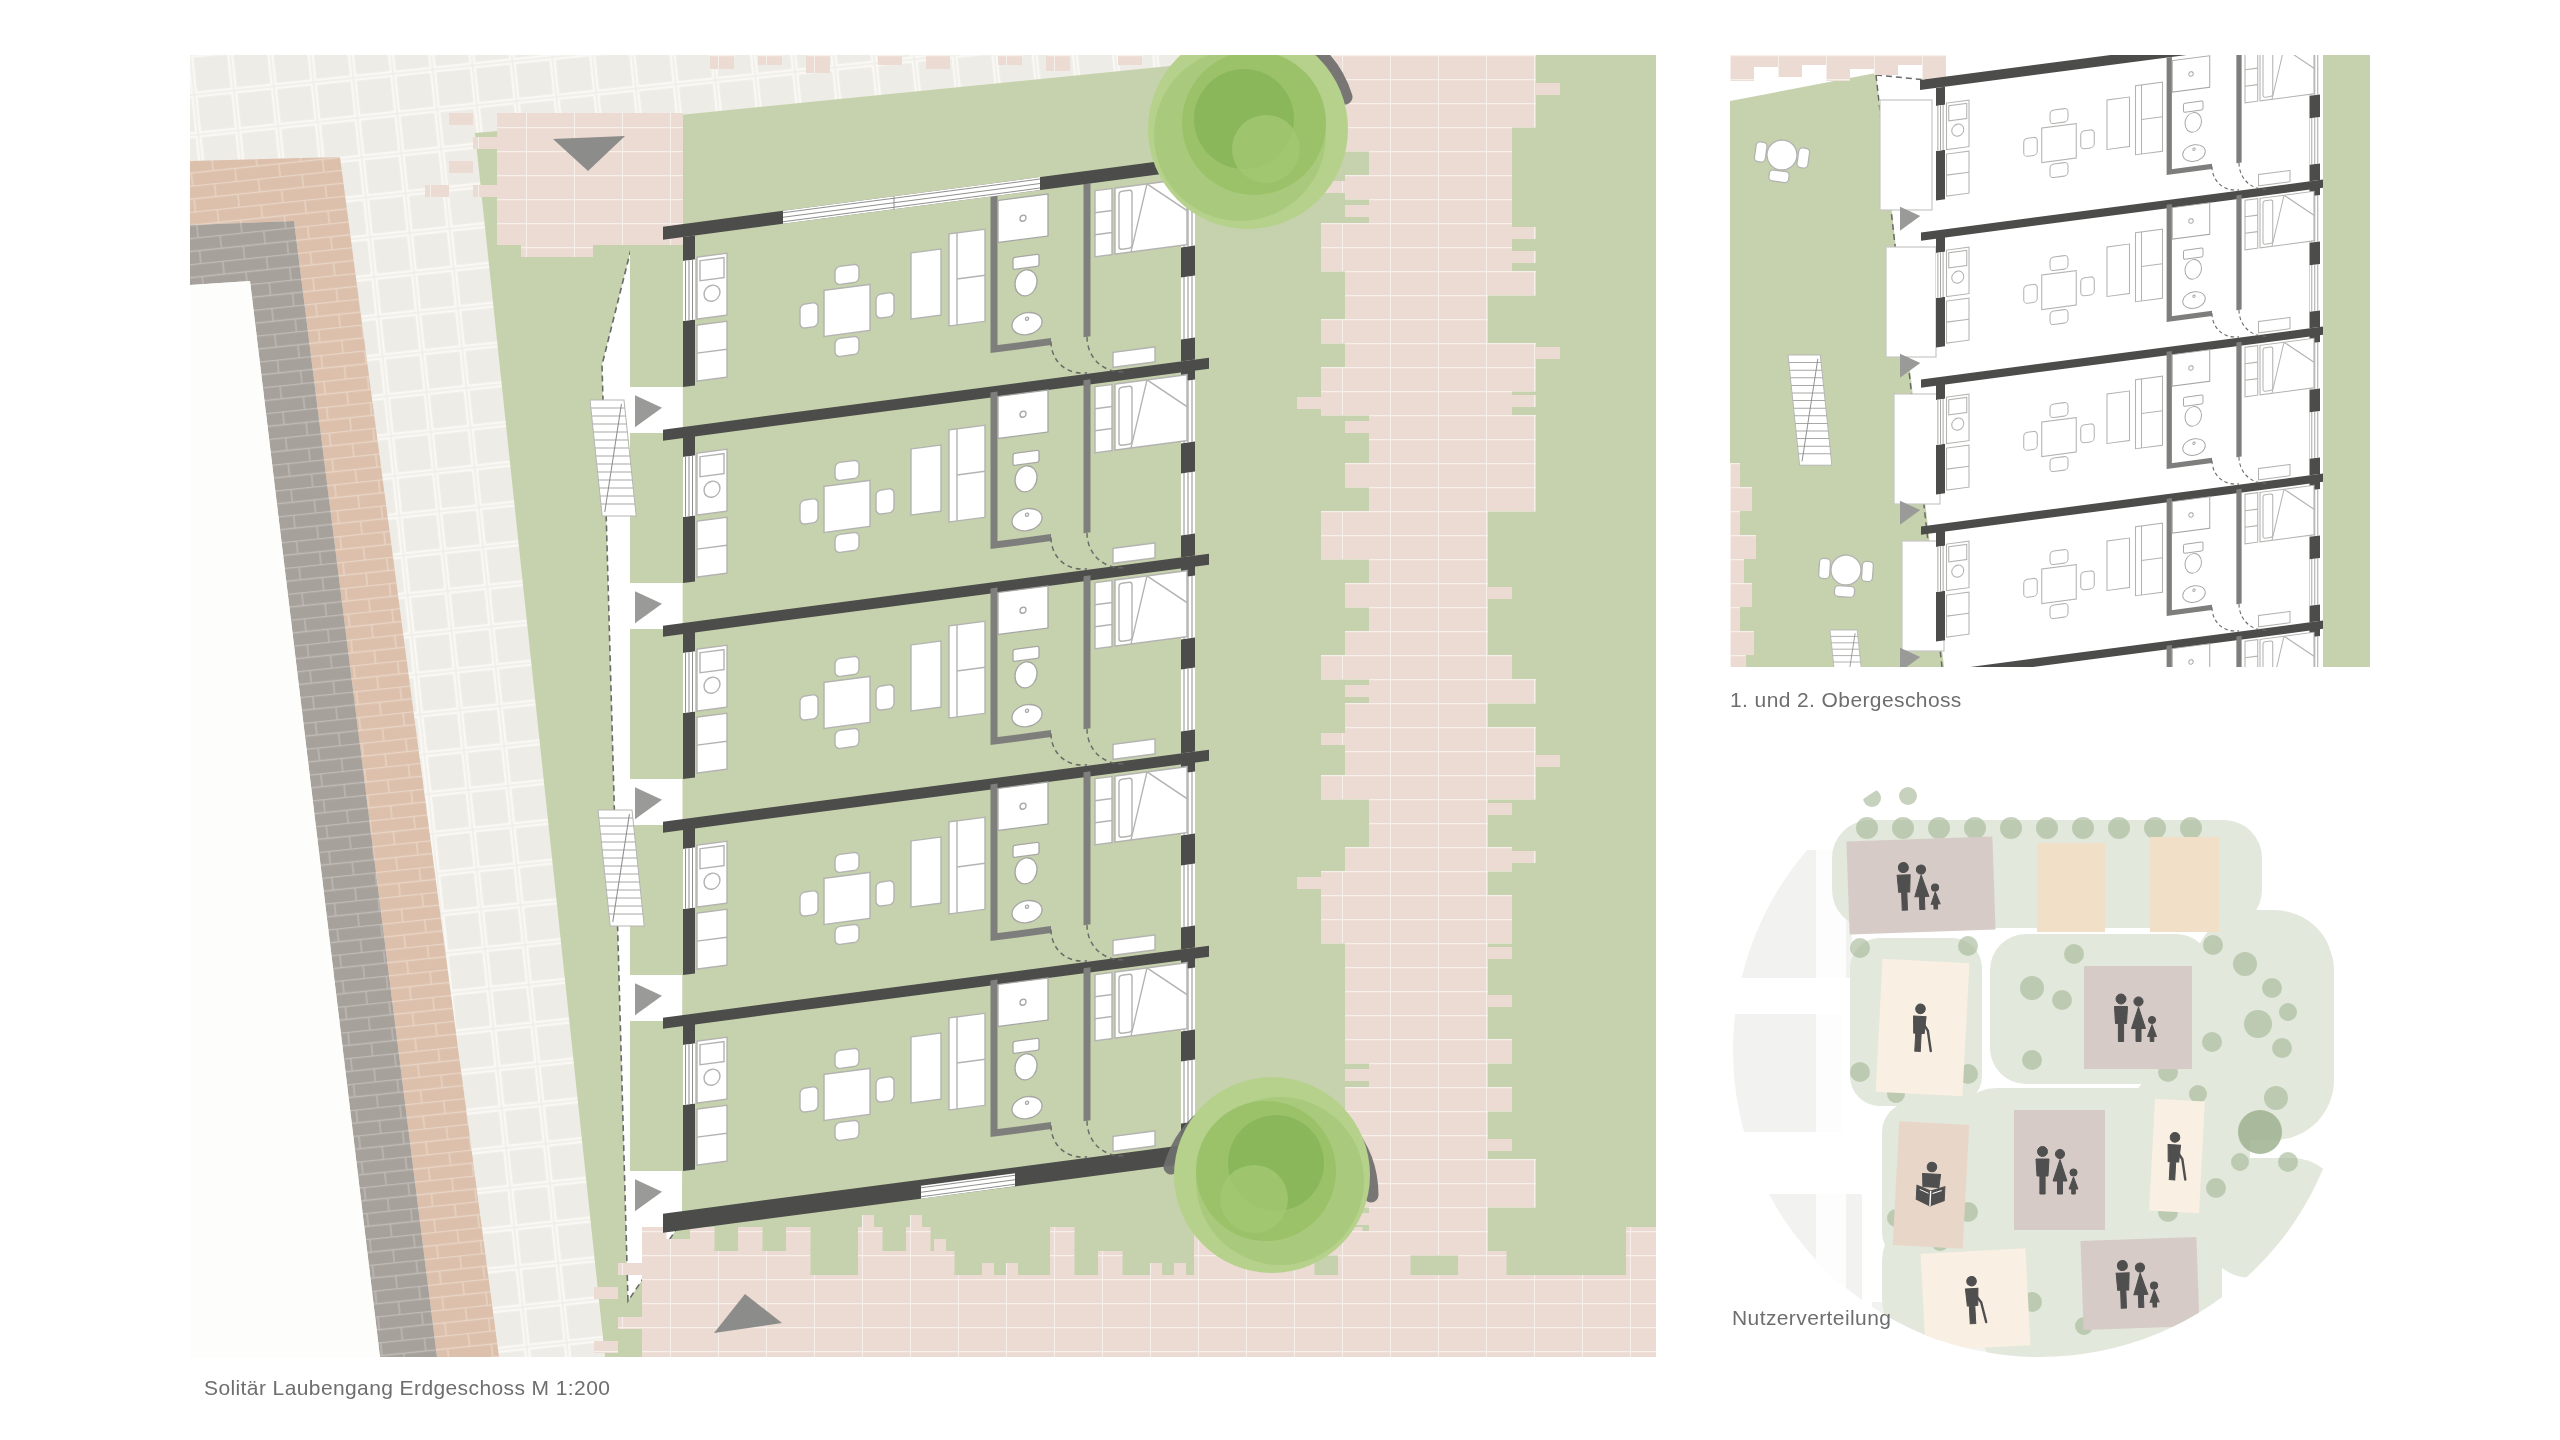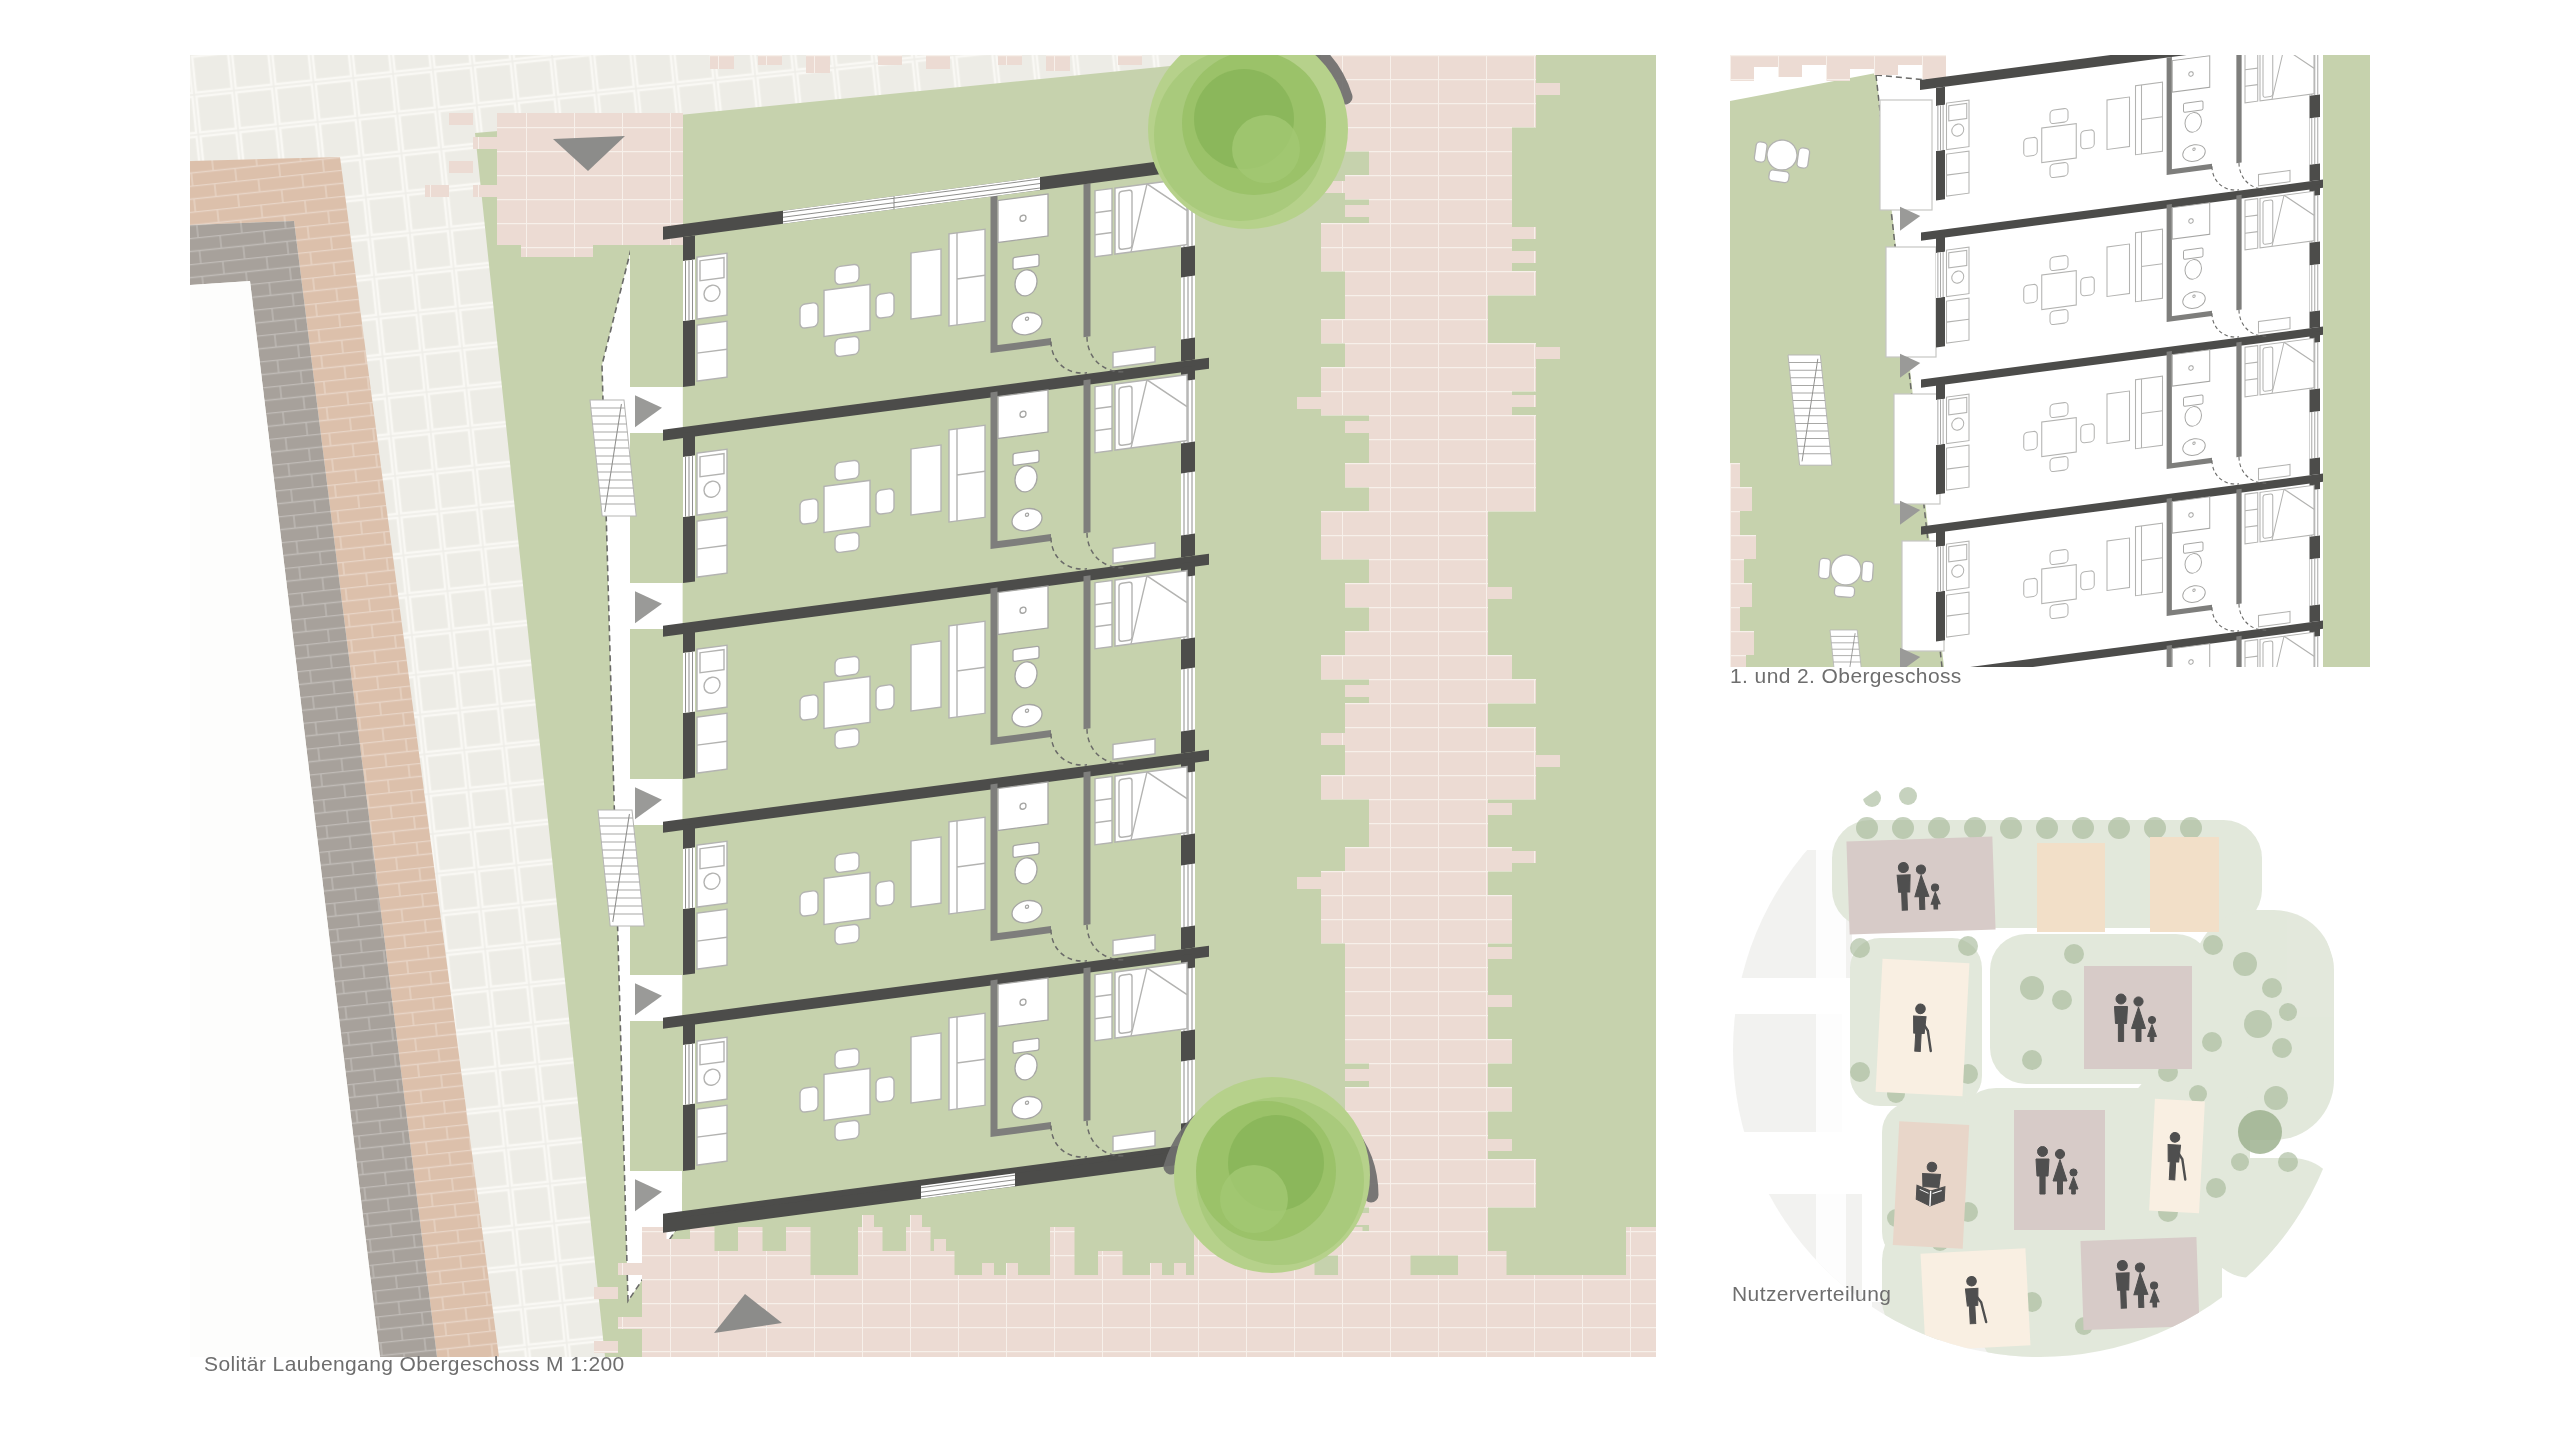--- a/index.html
+++ b/index.html
@@ -1,19 +1,19 @@
 <!DOCTYPE html>
 <html><head>
 <meta charset="utf-8">
 <style>
   html,body{margin:0;padding:0;background:#ffffff;}
   body{width:2560px;height:1440px;overflow:hidden;font-family:"Liberation Sans",sans-serif;}
   .stage{position:relative;width:2560px;height:1440px;background:#ffffff;}
   .stage svg{position:absolute;left:0;top:0;}
-  .caption{position:absolute;font-size:21px;color:#6e6e6e;letter-spacing:.4px;white-space:nowrap;}
+  .caption{position:absolute;font-size:21px;color:#6e6e6e;letter-spacing:.4px;white-space:nowrap;margin-top:24px;}
   #cap-main{left:204px;top:1352px;}
   #cap-upper{left:1730px;top:664px;}
   #cap-dist{left:1732px;top:1282px;}
 </style>
 </head>
 <body>
 
 <div class="stage">
 <svg width="2560" height="1440" viewBox="0 0 2560 1440">
 <defs>
@@ -565,16 +565,16 @@
             <use href="#icon-senior" x="-13" y="-24" width="26" height="48" fill="#4f4f4f" stroke="#4f4f4f"></use>
           </g>
           <g transform="translate(408,541.5) rotate(-2)">
             <rect x="-58" y="-44.5" width="116" height="89" fill="#d7cbc8"></rect>
             <use href="#icon-family" x="-27" y="-24" width="54" height="48" fill="#4f4f4f" stroke="#4f4f4f"></use>
           </g>
         </g>
 </g>
 </svg>
 
-<div class="caption" id="cap-main">Solitär Laubengang Obergeschoss M 1:200</div>
+<div class="caption" id="cap-main">Solitär Laubengang Erdgeschoss M 1:200</div>
 <div class="caption" id="cap-upper">1. und 2. Obergeschoss</div>
 <div class="caption" id="cap-dist">Nutzerverteilung</div>
 </div>
 
 </body></html>

